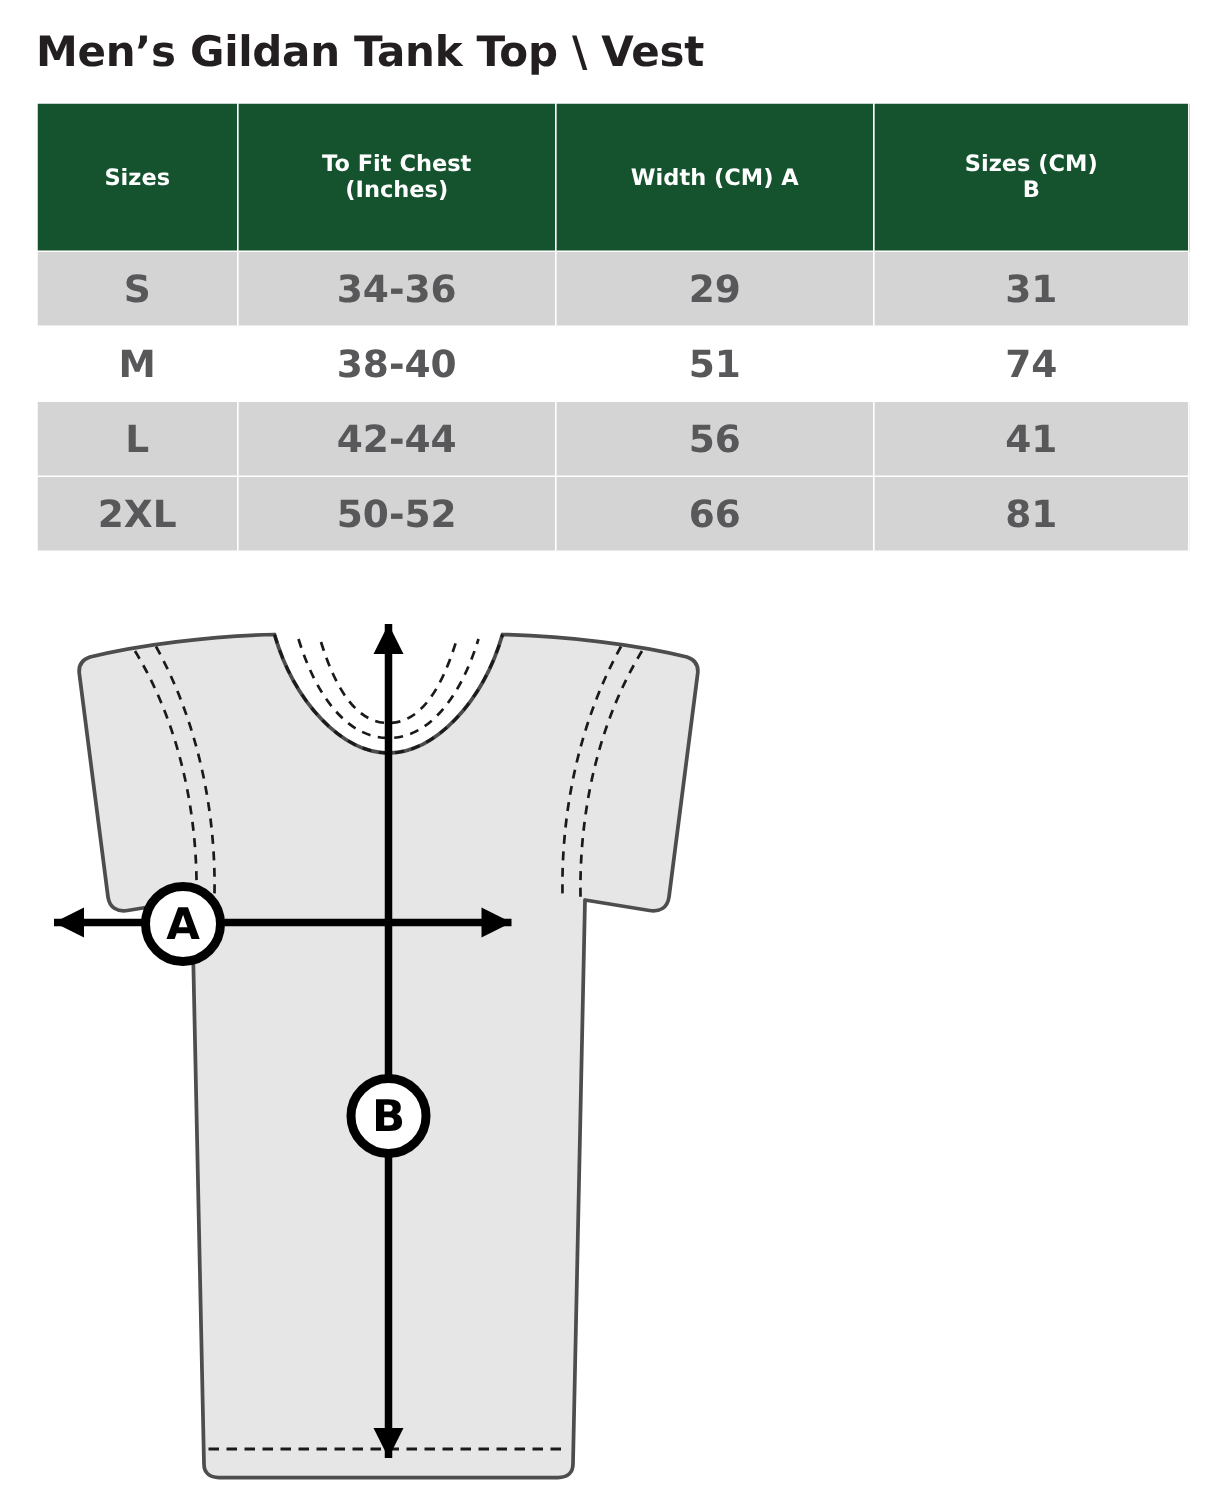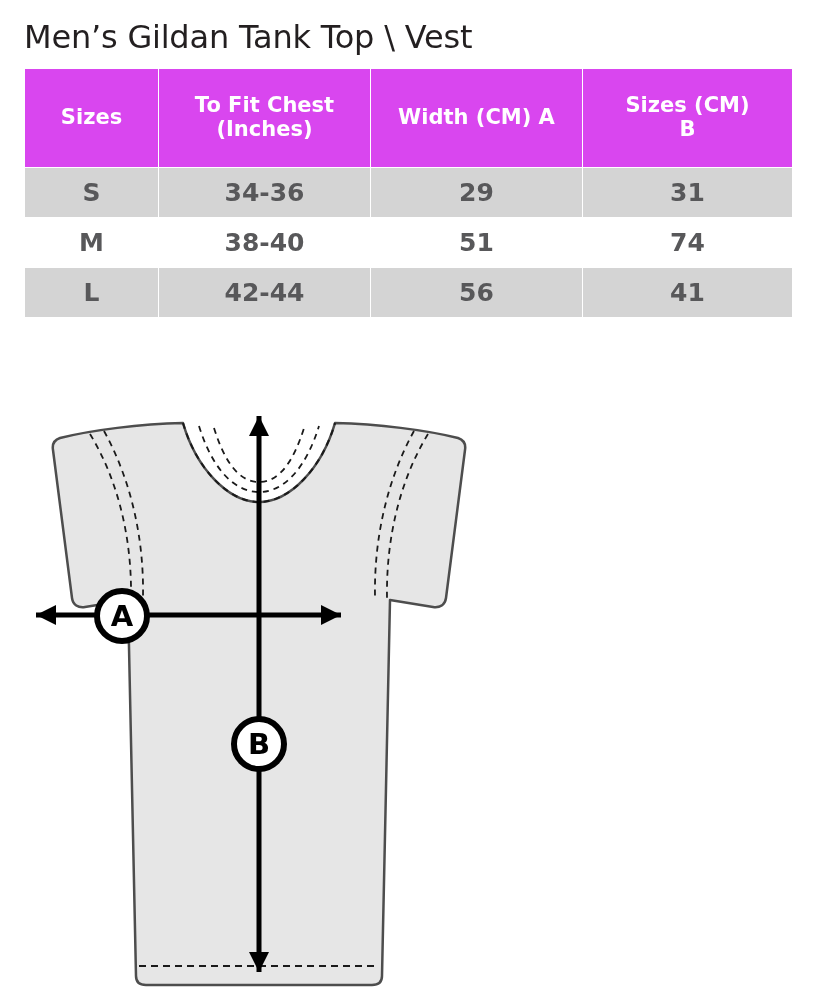--- a/index.html
+++ b/index.html
@@ -17,38 +17,38 @@
   }
   .page {
     width: 818px;
     height: 1007px;
     position: relative;
   }
   .title {
     position: absolute;
     left: 24px;
     top: 18px;
-    font-size: 32px;
-    font-weight: 400;
+    font-size: 28px;
+    font-weight: 700;
     color: #231f20;
     letter-spacing: -0.2px;
     white-space: nowrap;
   }
   table.size-table {
     position: absolute;
     left: 24px;
     top: 68px;
     width: 768px;
     border-collapse: collapse;
     table-layout: fixed;
   }
   table.size-table th {
-    background: #d946ef;
+    background: #14532d;
     color: #ffffff;
-    font-size: 21px;
+    font-size: 15px;
     font-weight: 700;
     height: 94px;
     border: 1px solid #ffffff;
     text-align: center;
     vertical-align: middle;
     padding: 2px 4px;
     line-height: 1.12;
   }
   table.size-table td {
     font-size: 25px;
@@ -122,20 +122,26 @@
         <td>38-40</td>
         <td>51</td>
         <td>74</td>
       </tr>
       <tr class="odd">
         <td>L</td>
         <td>42-44</td>
         <td>56</td>
         <td>41</td>
       </tr>
+      <tr class="odd">
+        <td>2XL</td>
+        <td>50-52</td>
+        <td>66</td>
+        <td>81</td>
+      </tr>
     </tbody>
   </table>
 
   <div class="diagram">
     <svg width="818" height="597" viewBox="0 0 818 597" xmlns="http://www.w3.org/2000/svg">
 
       <g>
         <path d="M60 28
                  C 92 20, 140 14, 183 13
                  C 196 58, 228 92, 259 92

